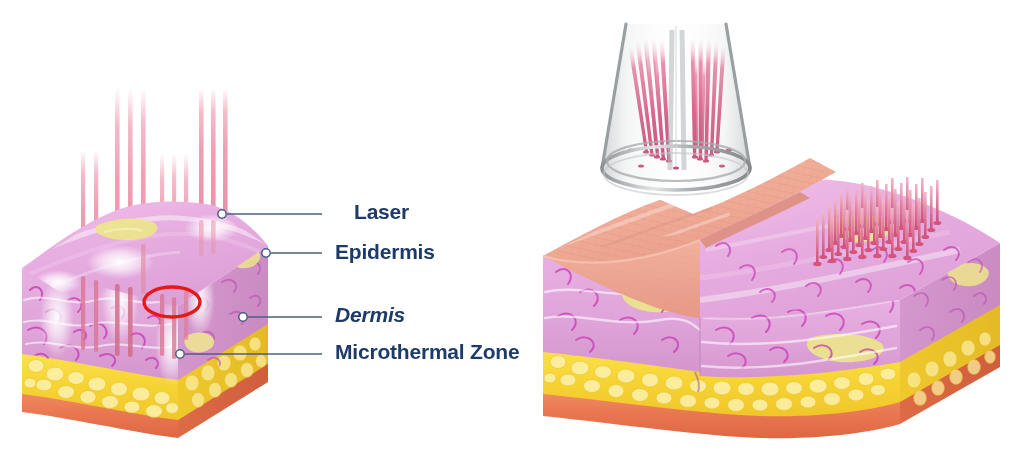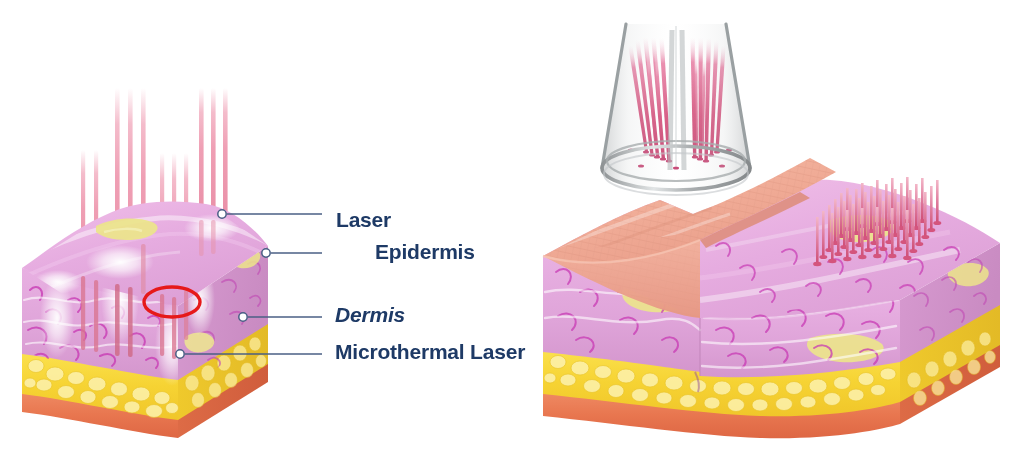--- a/index.html
+++ b/index.html
@@ -12,22 +12,22 @@
   svg.scene{position:absolute;left:0;top:0;width:1024px;height:473px;display:block;}
   .lbl{
     position:absolute;
     color:#1e3a66;
     font-weight:700;
     font-size:21px;
     letter-spacing:-0.2px;
     white-space:nowrap;
     font-family:"Liberation Sans","DejaVu Sans",sans-serif;
   }
-  #lbl-laser{left:336px;top:200px;margin-top:8px;}
-  #lbl-epidermis{left:335px;top:240px;margin-left:40px;}
+  #lbl-laser{left:354px;top:200px;}
+  #lbl-epidermis{left:335px;top:240px;}
   #lbl-dermis{left:335px;top:303px;font-style:italic;}
   #lbl-mtz{left:335px;top:340px;}
 </style>
 </head>
 <body>
 
 <div id="stage">
 
 <svg class="scene" viewBox="0 0 1024 473" xmlns="http://www.w3.org/2000/svg">
   <defs>
@@ -666,15 +666,15 @@
     <g>
       <line x1="185" y1="354" x2="322" y2="354"></line>
       <circle cx="180" cy="354" r="4.2" fill="#ffffff" stroke="#4a5f85" stroke-width="1.5"></circle>
     </g>
   </g>
 </svg>
 
 <div class="lbl" id="lbl-laser">Laser</div>
 <div class="lbl" id="lbl-epidermis">Epidermis</div>
 <div class="lbl" id="lbl-dermis">Dermis</div>
-<div class="lbl" id="lbl-mtz">Microthermal Laser</div>
+<div class="lbl" id="lbl-mtz">Microthermal Zone</div>
 
 </div>
 
 </body></html>

